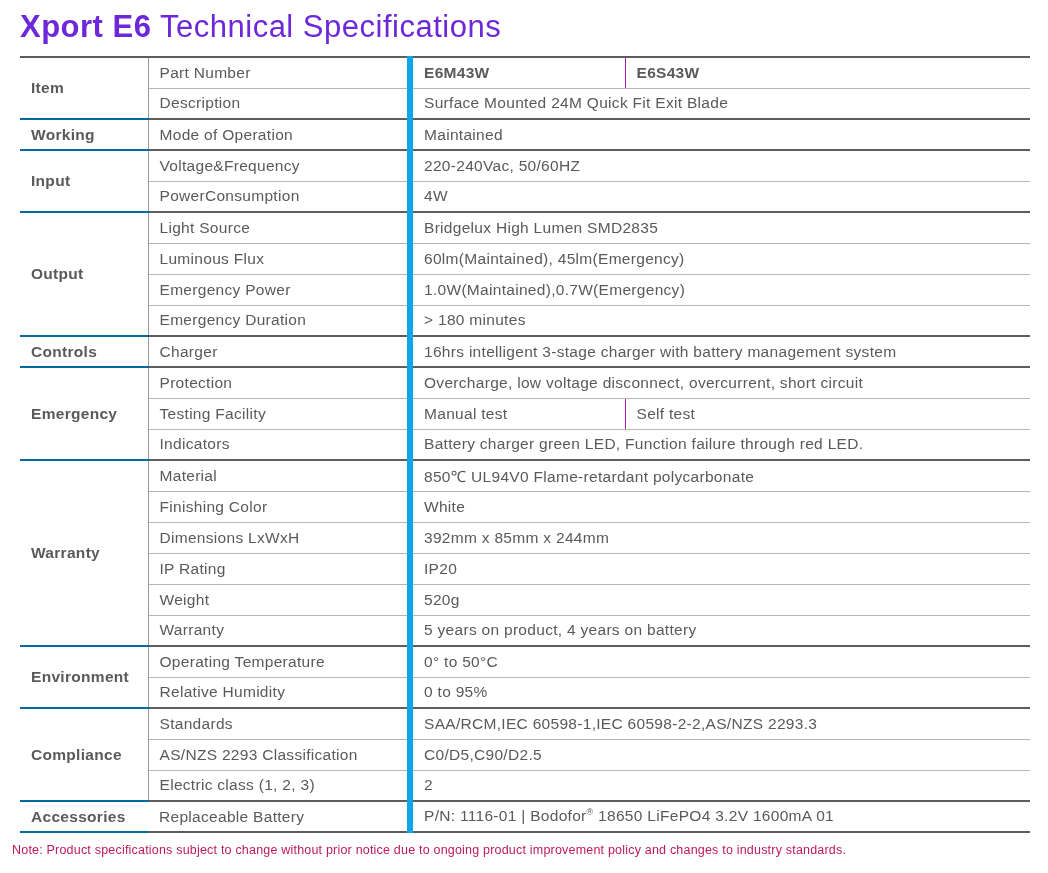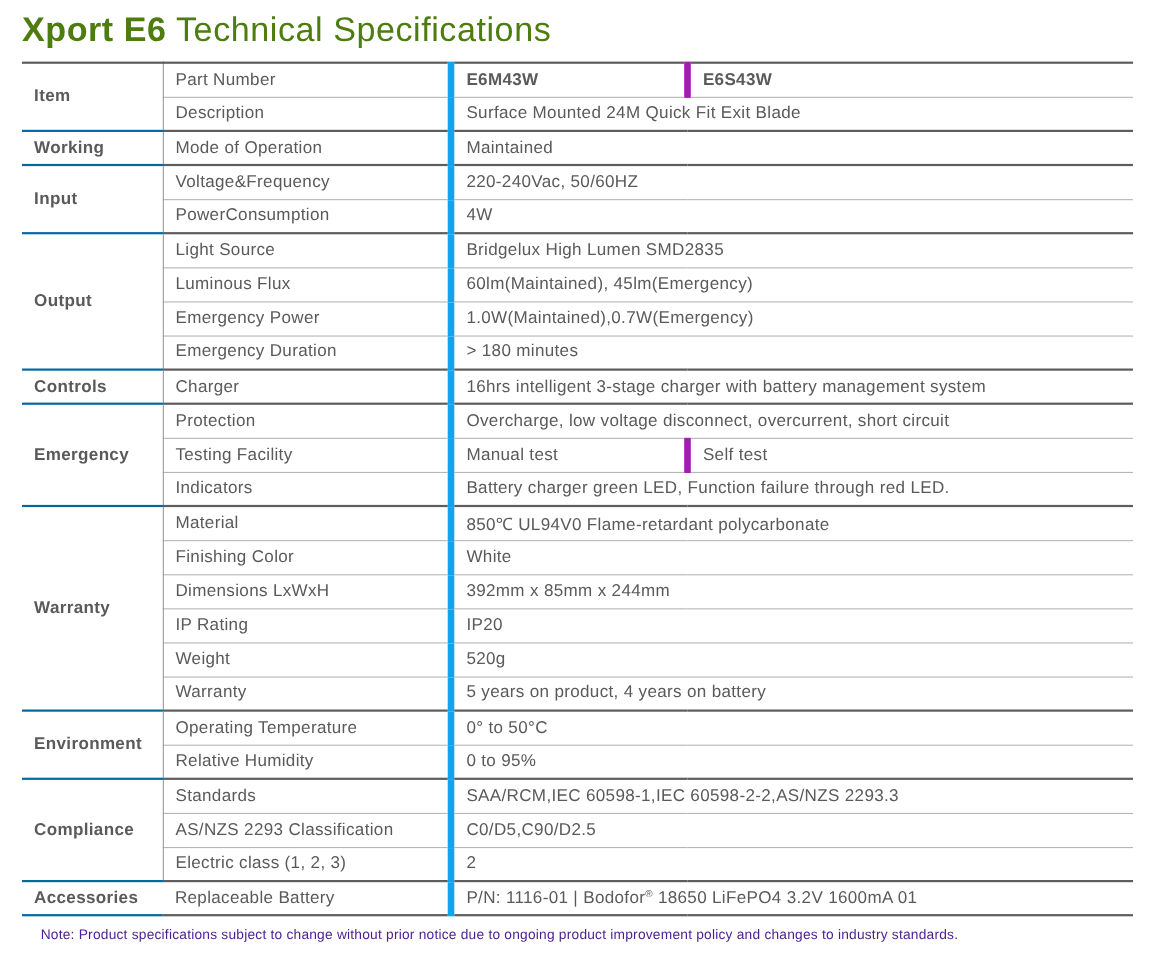--- a/index.html
+++ b/index.html
@@ -44,41 +44,41 @@
     font-weight: bold;
     font-size: 16.5px;
     color: #3b3939;
     padding-left: 6px;
     letter-spacing: 0.2px;
     border-right: 1px solid #9c9a9a;
     border-bottom: 2px solid #0369a1;
   }
   td.cat.nodiv { border-right: none; }
   td.label { border-right: 6px solid #0ea5e9; }
-  td.v1 { border-right: 6px solid #a21caf; }
+  td.v1 { border-right: 1px solid #a21caf; }
   tr.inner td.c { border-bottom: 1px solid #b7b5b5; }
   tr.gend td.c { border-bottom: 2px solid #5e5c5c; }
   .pn { font-weight: bold; color: #3b3939; }
   td sup { font-size: 9px; }
 
   
   .note {
-    margin: 10px 0 0 37px;
+    margin: 10px 0 0 12px;
     font-size: 12.5px;
     letter-spacing: 0.2px;
-    color: #4c1d95;
+    color: #be185d;
     white-space: nowrap;
   }
 </style>
 </head>
 <body>
 
 <div class="page">
 
-  <div class="title" style="color: #4d7c0f;">
+  <div class="title" style="color: #6d28d9;">
     <span class="brand">Xport E6</span><span class="rest"> Technical Specifications</span>
   </div>
 
   <table class="spec">
     <colgroup>
       <col style="width:128px">
         <col style="width:262px">
         <col style="width:215px">
         <col style="width:405px">
     </colgroup>

